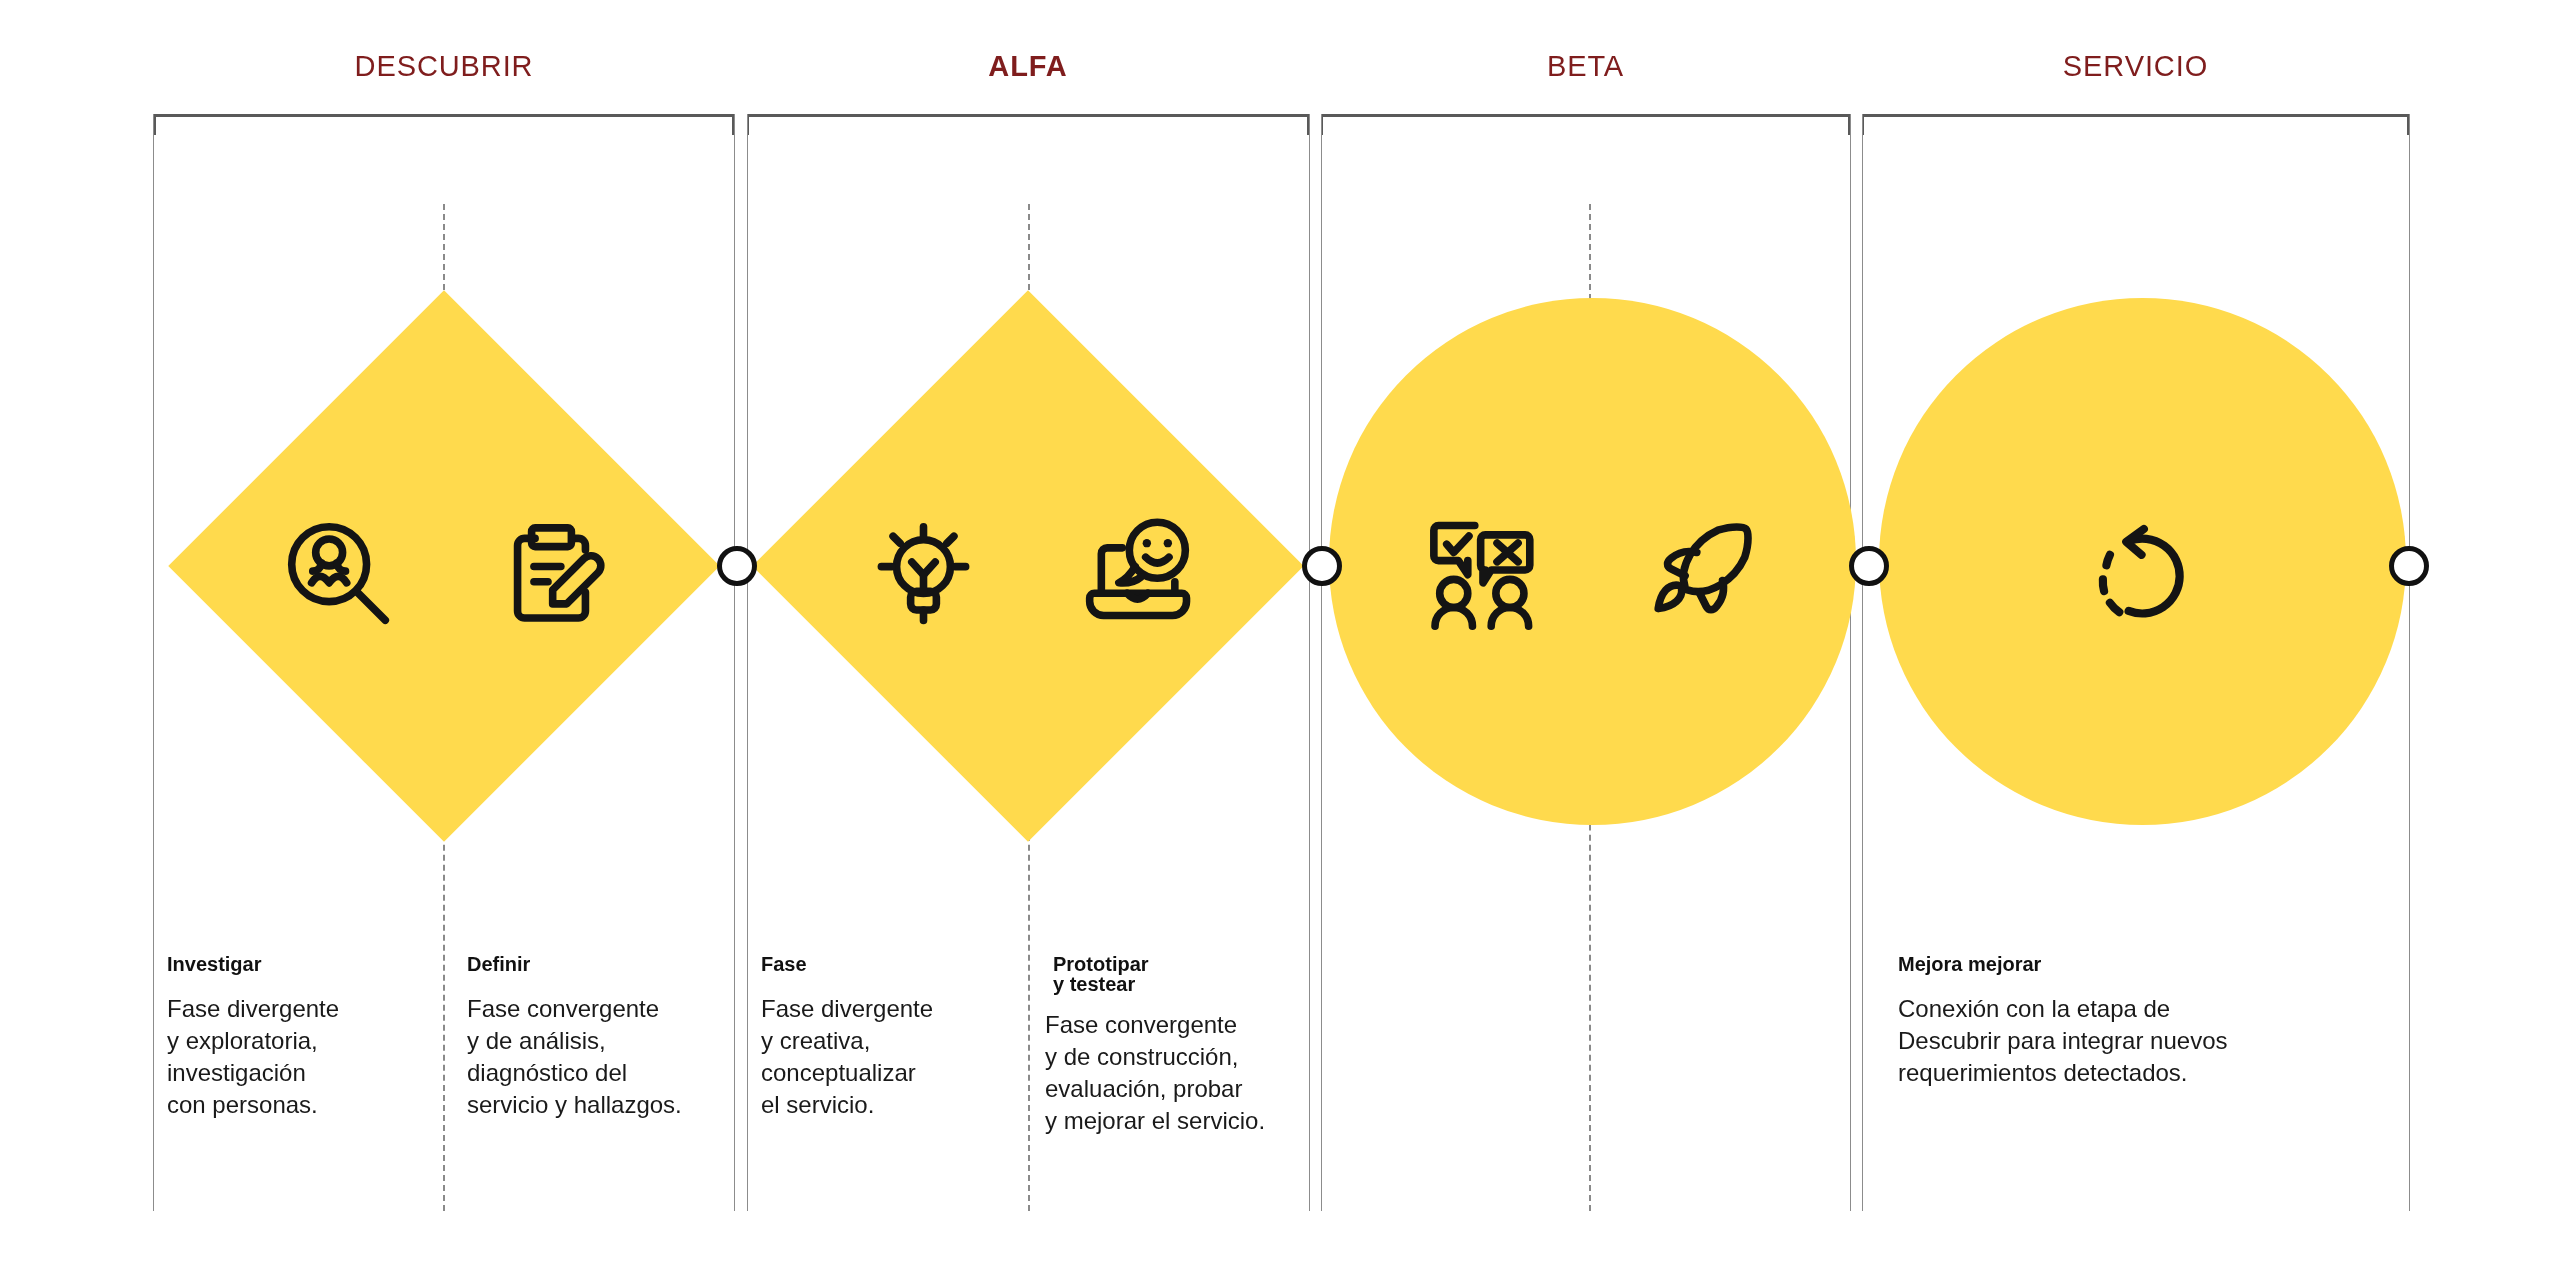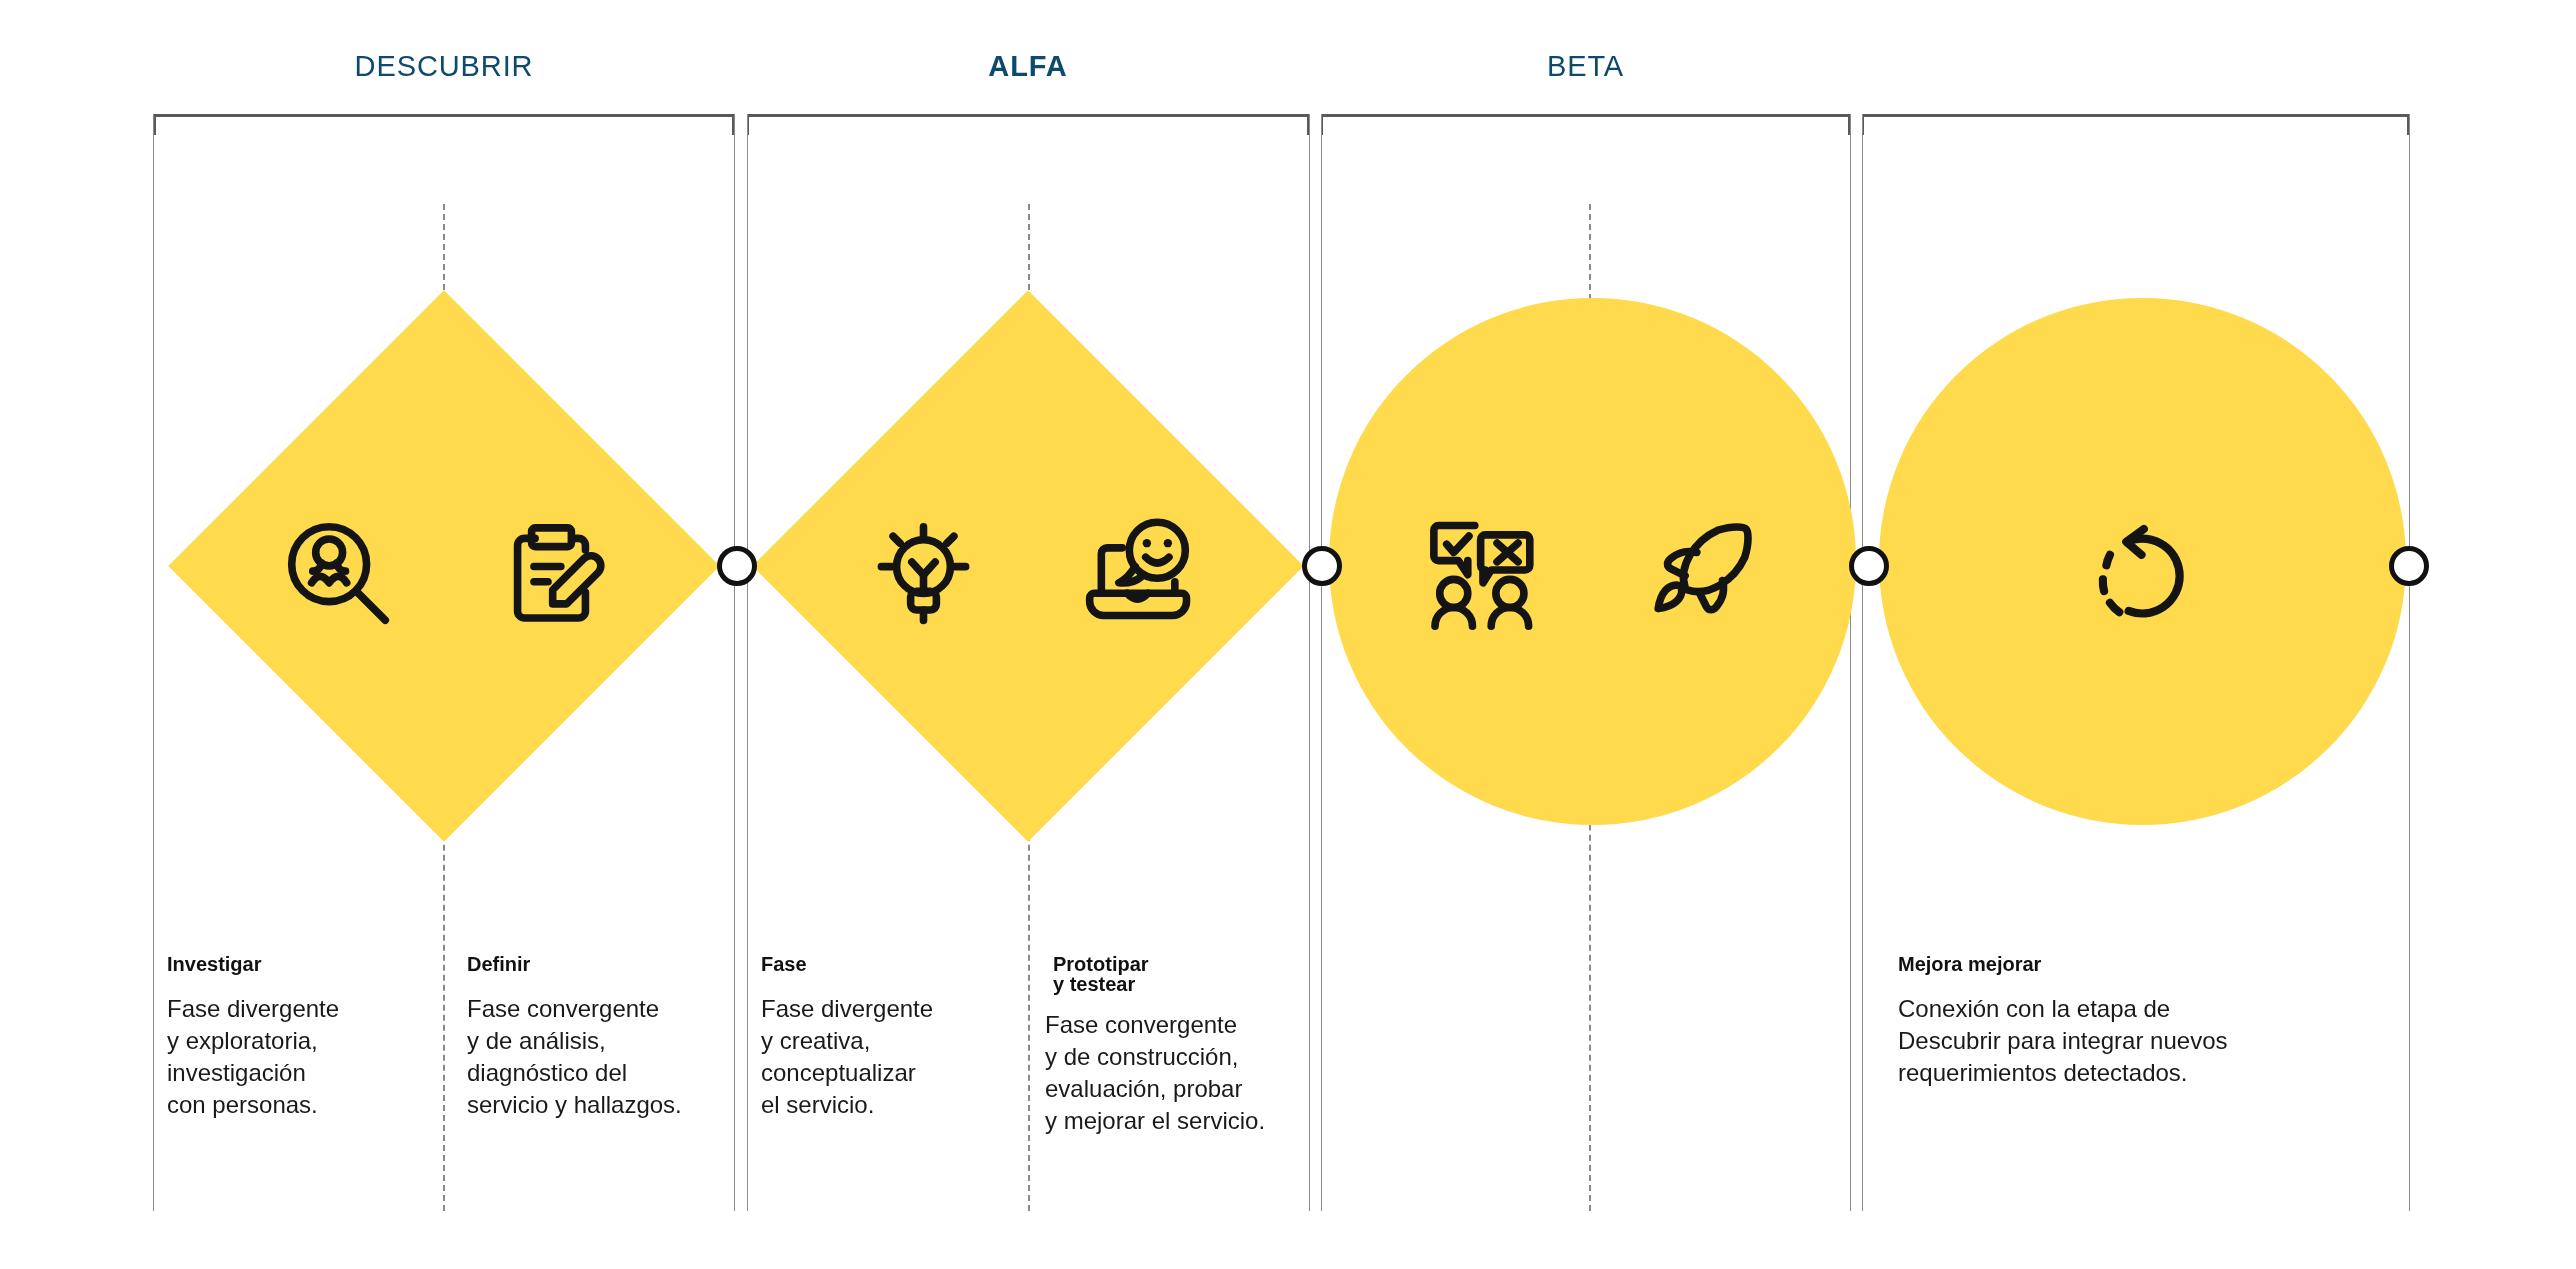--- a/index.html
+++ b/index.html
@@ -17,21 +17,21 @@
   }
 
   
   .phase-label {
     position: absolute;
     text-align: center;
     font-family: "Liberation Sans", sans-serif;
     font-size: 29px;
     font-weight: 400;
     letter-spacing: 0.9px;
-    color: #0c4a6e;
+    color: #7f1d1d;
     white-space: nowrap;
   }
   .phase-bracket {
     position: absolute;
     border-top: 3.7px solid #595959;
     border-left: 2.2px solid #595959;
     border-right: 2.2px solid #595959;
     height: 20.6px;
   }
 
@@ -104,20 +104,21 @@
   }
 </style>
 </head>
 <body>
 
 <div id="stage">
 
   <div class="phase-label" style="left:154px; top:50px; width:580px;">DESCUBRIR</div>
   <div class="phase-label" style="left:747px; top:50px; width:562px;font-weight:bold;">ALFA</div>
   <div class="phase-label" style="left:1321px; top:50px; width:529px;">BETA</div>
+  <div class="phase-label" style="left:1862px; top:50px; width:547px;">SERVICIO</div>
 
   <div class="phase-bracket" style="left:154px; top:114px; width:580px;"></div>
   <div class="phase-bracket" style="left:747px; top:114px; width:562px;"></div>
   <div class="phase-bracket" style="left:1321px; top:114px; width:529px;"></div>
   <div class="phase-bracket" style="left:1862px; top:114px; width:547px;"></div>
 
   <div class="sep-solid" style="left:153px; top:114px; height:1097px;"></div>
   <div class="sep-solid" style="left:734px; top:114px; height:1097px;"></div>
   <div class="sep-solid" style="left:747px; top:114px; height:1097px;"></div>
   <div class="sep-solid" style="left:1309px; top:114px; height:1097px;"></div>

